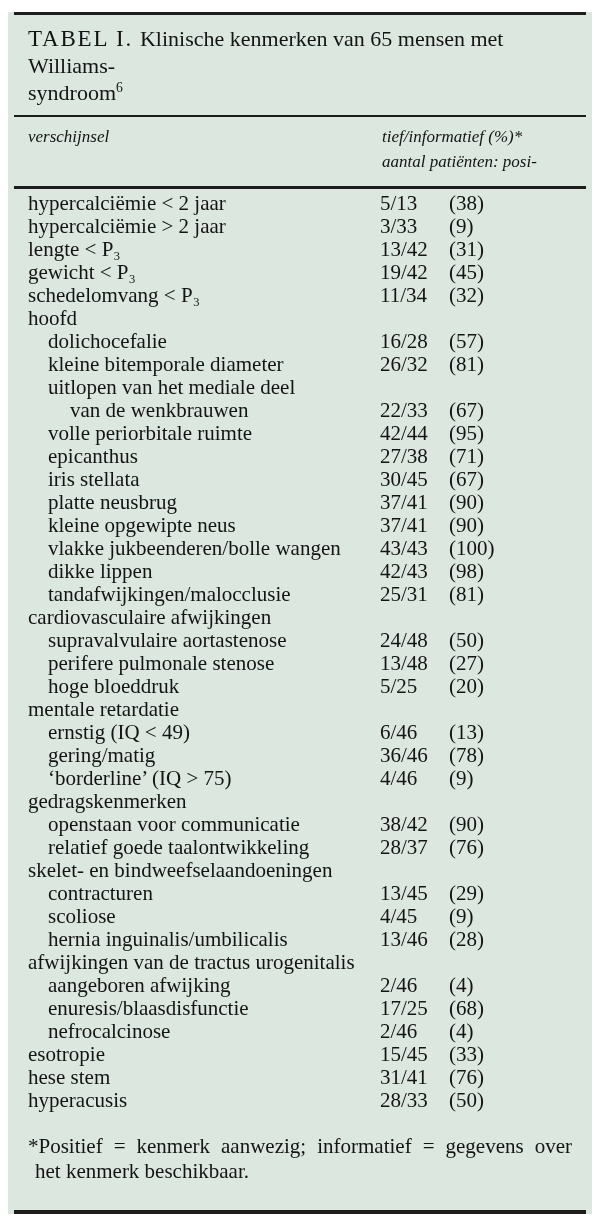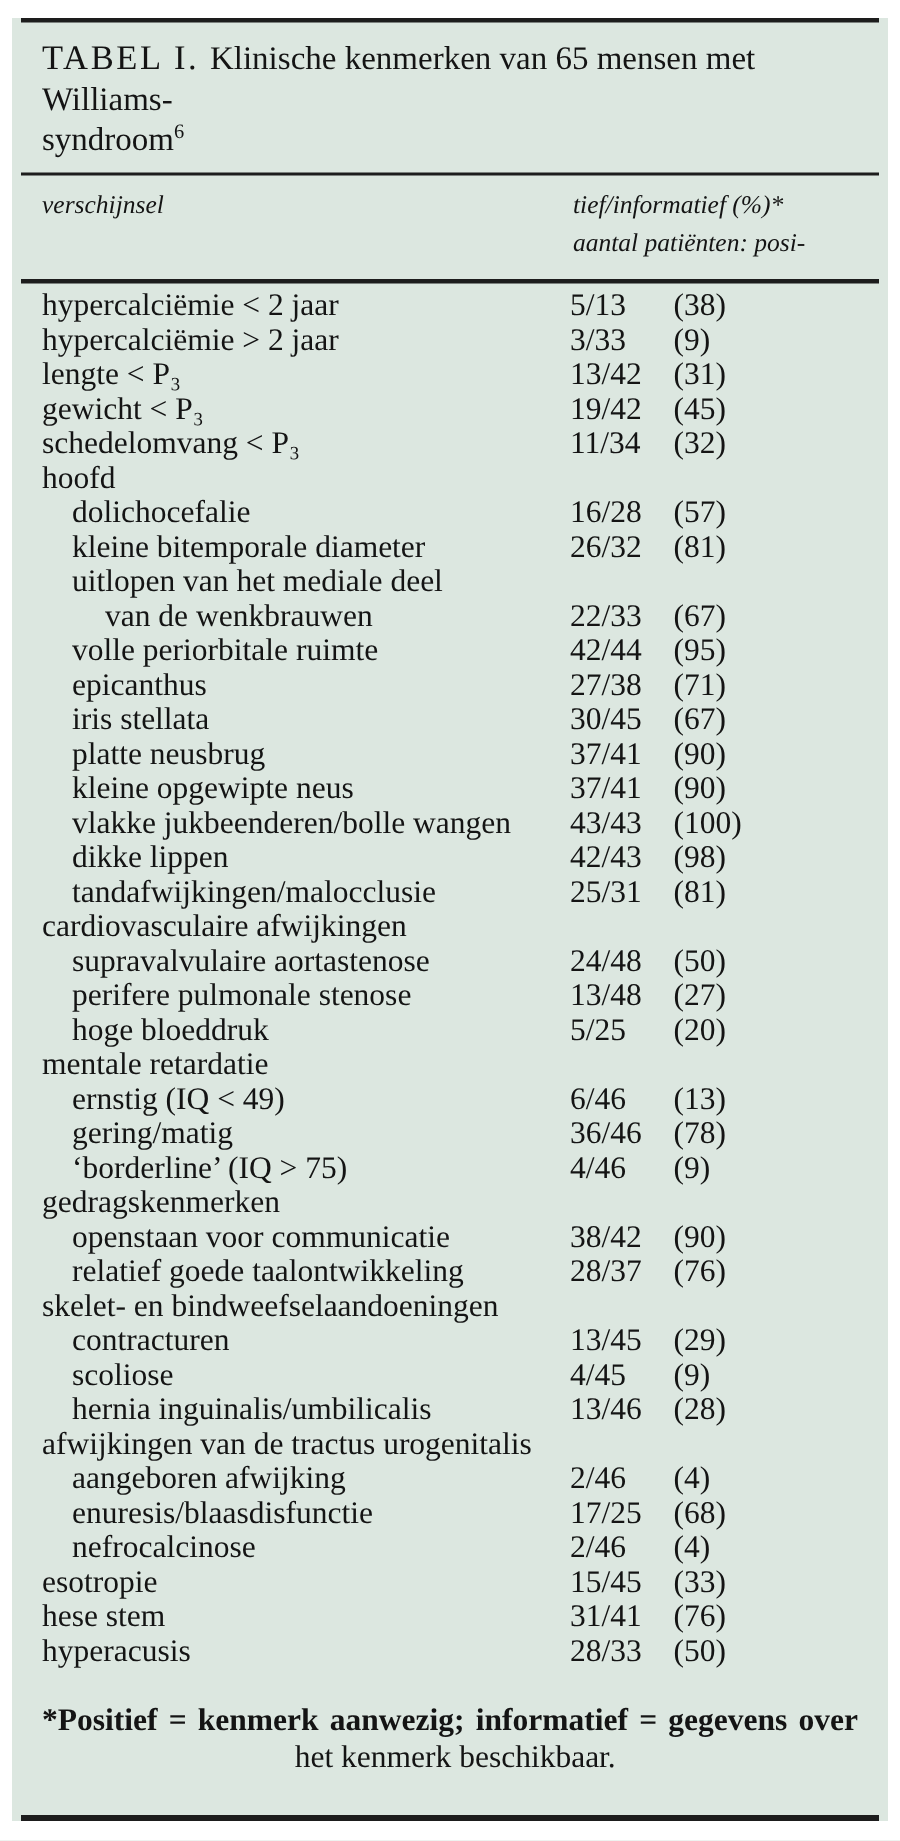--- a/index.html
+++ b/index.html
@@ -23,22 +23,22 @@
   .ch-right .line { display:block; white-space:nowrap; }
   .tbody { padding:3px 0 0 0; font-size:21px; line-height:23px; }
   .row { display:flex; padding:0 14px; }
   .row .label { flex:1 1 auto; white-space:nowrap; }
   .row.indent1 .label { padding-left:20px; }
   .row.indent2 .label { padding-left:42px; }
   .row .value { flex:0 0 130px; width:130px; margin-right:62px; display:flex; }
   .row .frac { flex:0 0 62px; text-align:left; }
   .row .pct { flex:1 1 auto; padding-left:7px; white-space:nowrap; }
   .footnote { margin:22px 14px 0 14px; padding-bottom:26px; font-size:21px; line-height:25px; }
-  .footnote .fn1 { display:block; text-align:justify; text-align-last:justify;font-weight:bold; }
-  .footnote .fn2 { display:block; padding-left:7px;text-align:center; }
+  .footnote .fn1 { display:block; text-align:justify; text-align-last:justify; }
+  .footnote .fn2 { display:block; padding-left:7px; }
 </style>
 </head>
 <body>
 
 <div class="panel">
   <div class="frame">
 
     <div class="caption">
       <span class="tabel">TABEL I.</span><span>Klinische kenmerken van 65 mensen met Williams-</span>
       <span class="cap-line2"><span>syndroom</span><sup>6</sup></span>

